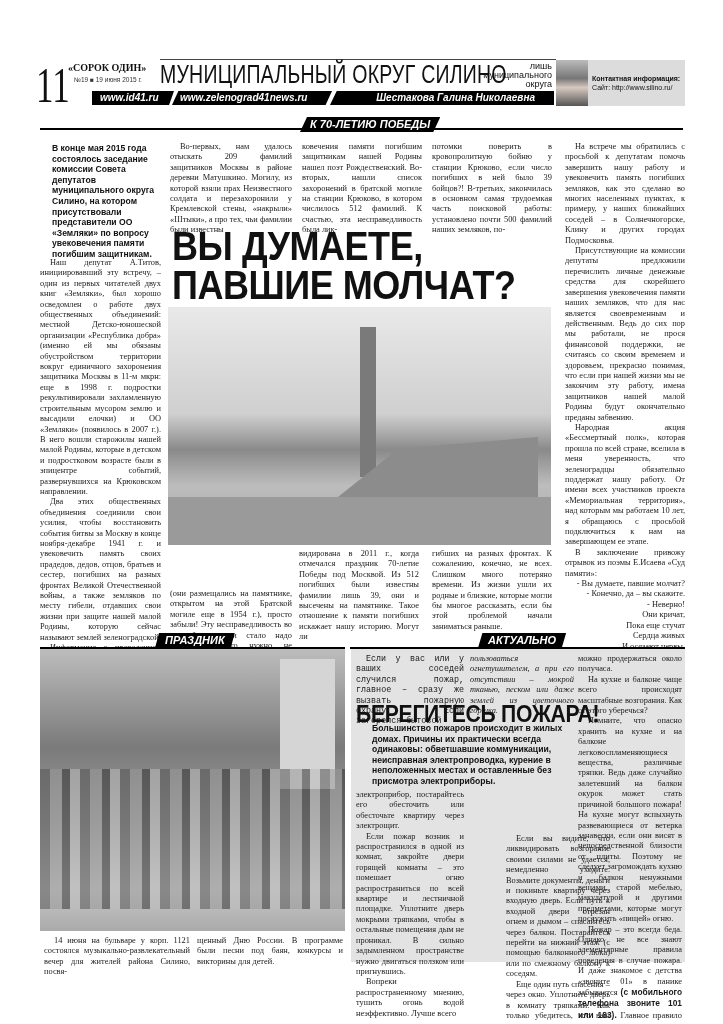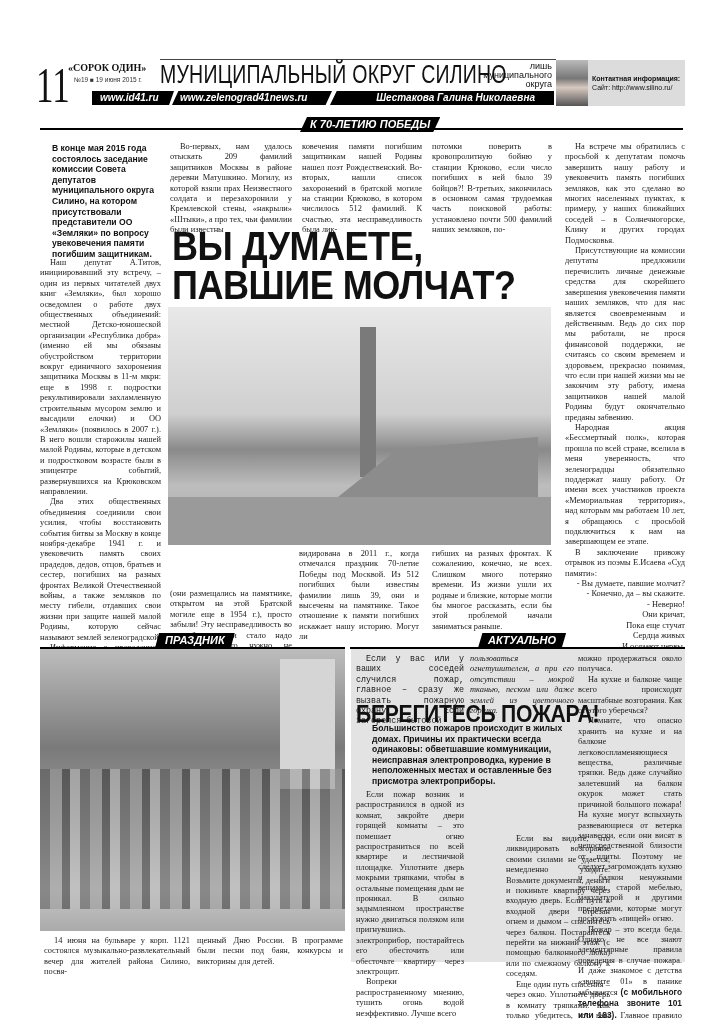--- a/index.html
+++ b/index.html
@@ -127,22 +127,22 @@
 <div class="abs txt" style="left:356px;top:654px;width:108px;font-family:Liberation Mono, monospace;">
     <p>Если у вас или у ваших соседей случился пожар, главное – сразу же вызвать пожарную охрану. Если загорелся бытовой</p>
   </div>
 <div class="abs txt" style="left:470px;top:654px;width:104px;font-style:italic;">
     <p style="text-indent:0">пользоваться огнетушителем, а при его отсутствии – мокрой тканью, песком или даже землей из цветочного горшка.</p>
   </div>
 <div class="abs fire-head" style="left:356px;top:700px;">БЕРЕГИТЕСЬ ПОЖАРА!</div>
 <div class="abs bold-lead" style="left:372px;top:723px;width:200px;">Большинство пожаров происходит в жилых домах. Причины их практически всегда одинаковы: обветшавшие коммуникации, неисправная электропроводка, курение в неположенных местах и оставленные без присмотра электроприборы.</div>
 
 <div class="abs txt" style="left:356px;top:790px;width:108px;">
+  <p style="text-indent:0">электроприбор, постарайтесь его обесточить или обесточьте квартиру через электрощит.</p>
   <p>Если пожар возник и распространился в одной из комнат, закройте двери горящей комнаты – это помешает огню распространиться по всей квартире и лестничной площадке. Уплотните дверь мокрыми тряпками, чтобы в остальные помещения дым не проникал. В сильно задымленном пространстве нужно двигаться ползком или пригнувшись.</p>
-  <p style="text-indent:0">электроприбор, постарайтесь его обесточить или обесточьте квартиру через электрощит.</p>
   <p>Вопреки распространенному мнению, тушить огонь водой неэффективно. Лучше всего</p>
 </div>
 <div class="abs txt" style="left:470px;top:834px;width:104px;margin-left:36px;">
   <p>Если вы видите, что ликвидировать возгорание своими силами не удается, немедленно уходите. Возьмите документы, деньги и покиньте квартиру через входную дверь. Если путь к входной двери отрезан огнем и дымом – спасайтесь через балкон. Постарайтесь перейти на нижний этаж (с помощью балконного люка) или по смежному балкону к соседям.</p>
   <p>Еще один путь спасения – через окно. Уплотните дверь в комнату тряпками. Как только убедитесь, что ваш призыв о помощи услышали, ложитесь на пол, где меньше дыма. Так</p>
 </div>
 <div class="abs txt" style="left:578px;top:654px;width:104px;">
   <p style="text-indent:0">можно продержаться около получаса.</p>
   <p>На кухне и балконе чаще всего происходят масштабные возгорания. Как от этого уберечься?</p>
   <p>Помните, что опасно хранить на кухне и на балконе легковоспламеняющиеся вещества, различные тряпки. Ведь даже случайно залетевший на балкон окурок может стать причиной большого пожара! На кухне могут вспыхнуть развевающиеся от ветерка занавески, если они висят в непосредственной близости от плиты. Поэтому не следует загромождать кухню и балкон ненужными вещами, старой мебелью, макулатурой и другими предметами, которые могут послужить «пищей» огню.</p>

